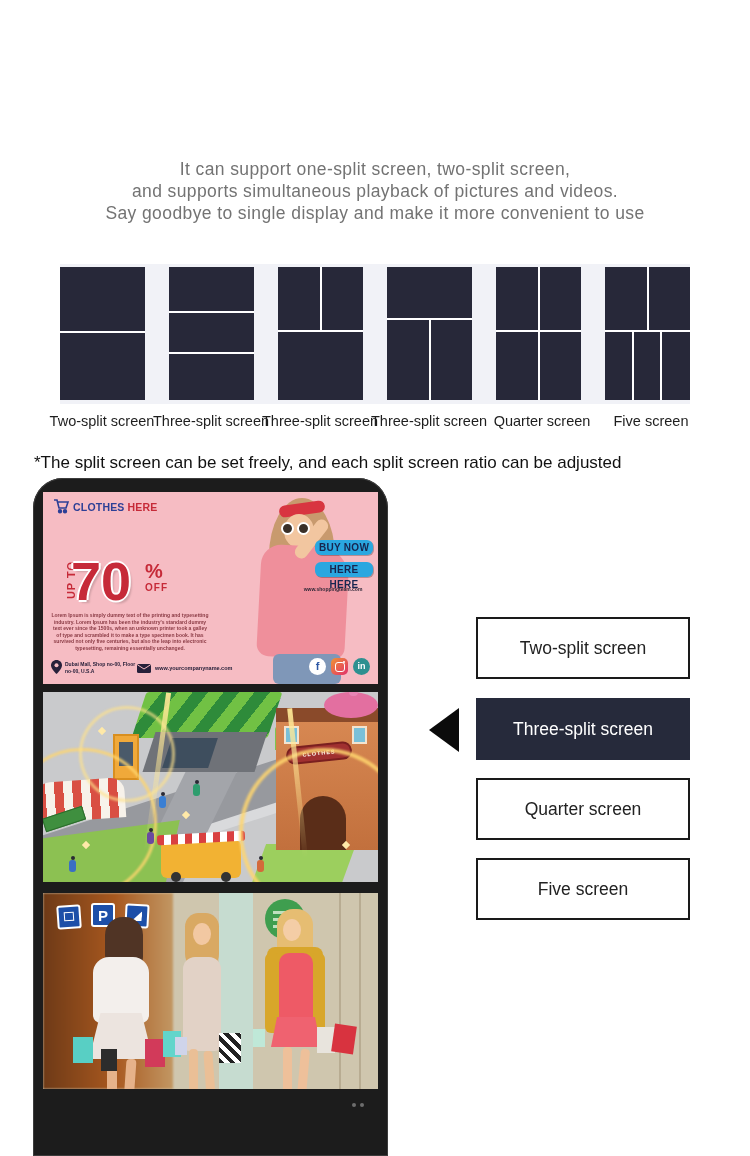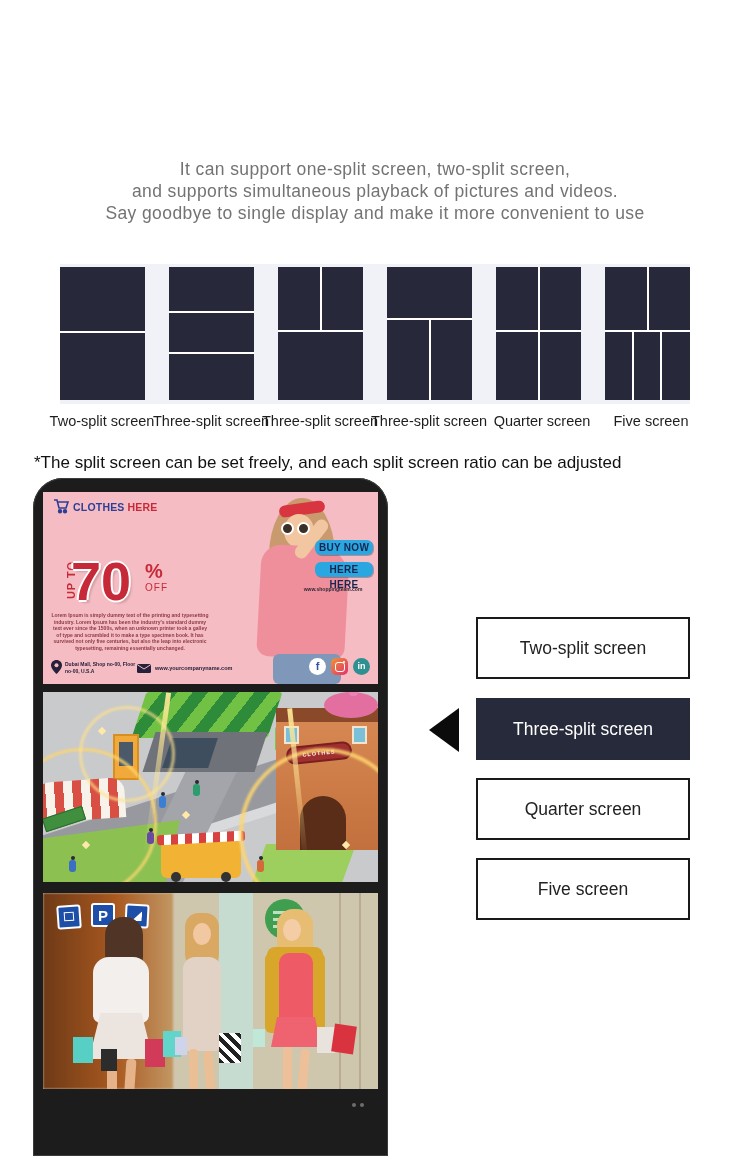--- a/index.html
+++ b/index.html
@@ -38,21 +38,21 @@
   .ad-header { position:absolute; left:10px; top:7px; display:flex; align-items:center; gap:3px; }
   .ad-company1 { font-size:10.5px; font-weight:bold; color:#2c3f96; letter-spacing:.2px; }
   .ad-company2 { font-size:10.5px; font-weight:bold; color:#c62a38; letter-spacing:.2px; }
   .ad-sale { position:absolute; left:10px; top:18px; font-size:46px; font-weight:800; color:#2c3f96; letter-spacing:2px;
     text-shadow:2px 0 #fff,-2px 0 #fff,0 2px #fff,0 -2px #fff,2px 2px #fff,-2px 2px #fff,2px -2px #fff,-2px -2px #fff,4px 4px 3px rgba(0,0,0,.18); }
   .ad-upto { position:absolute; left:8px; top:82px; font-size:11px; font-weight:800; color:#c62a38;
     transform:rotate(-90deg); transform-origin:center; letter-spacing:1px; width:40px; text-align:center; }
   .ad-70 { position:absolute; left:28px; top:58px; font-size:54px; font-weight:800; color:#c62a38;
     text-shadow:2px 0 #fff,-2px 0 #fff,0 2px #fff,0 -2px #fff,3px 3px 2px rgba(0,0,0,.15); }
   .ad-pct { position:absolute; left:102px; top:68px; font-size:20px; font-weight:800; color:#c62a38; }
-  .ad-off { position:absolute; left:102px; top:90px; font-size:10px; font-weight:400; color:#c62a38; letter-spacing:1px; }
+  .ad-off { position:absolute; left:102px; top:90px; font-size:10px; font-weight:700; color:#c62a38; letter-spacing:1px; }
   .ad-lorem { position:absolute; left:8px; top:120px; width:158px; font-size:5px; line-height:6.6px;
     color:#8a3a44; text-align:center; font-weight:bold; }
   .ad-delivery { position:absolute; left:188px; top:88px; width:56px; text-align:center; }
   .ad-247 { font-size:16px; font-weight:800; color:#2c3f96; }
   .ad-hours { font-size:13px; font-weight:800; color:#c62a38; letter-spacing:.5px; }
   .ad-dlv { font-size:15px; font-weight:800; color:#4aa8d8; }
   .cta { position:absolute; width:58px; height:15px; background:#2aa7e0; color:#17254f; font-size:10px;
     font-weight:800; text-align:center; line-height:15px; letter-spacing:.3px; box-shadow:1px 1px 0 rgba(0,0,0,.25);border-radius:6px; }
   .cta1 { left:272px; top:48px; } .cta2 { left:272px; top:70px; }
   .ad-site { position:absolute; left:248px; top:94px; width:84px; font-size:5px; font-weight:bold; color:#302838; text-align:center; }

